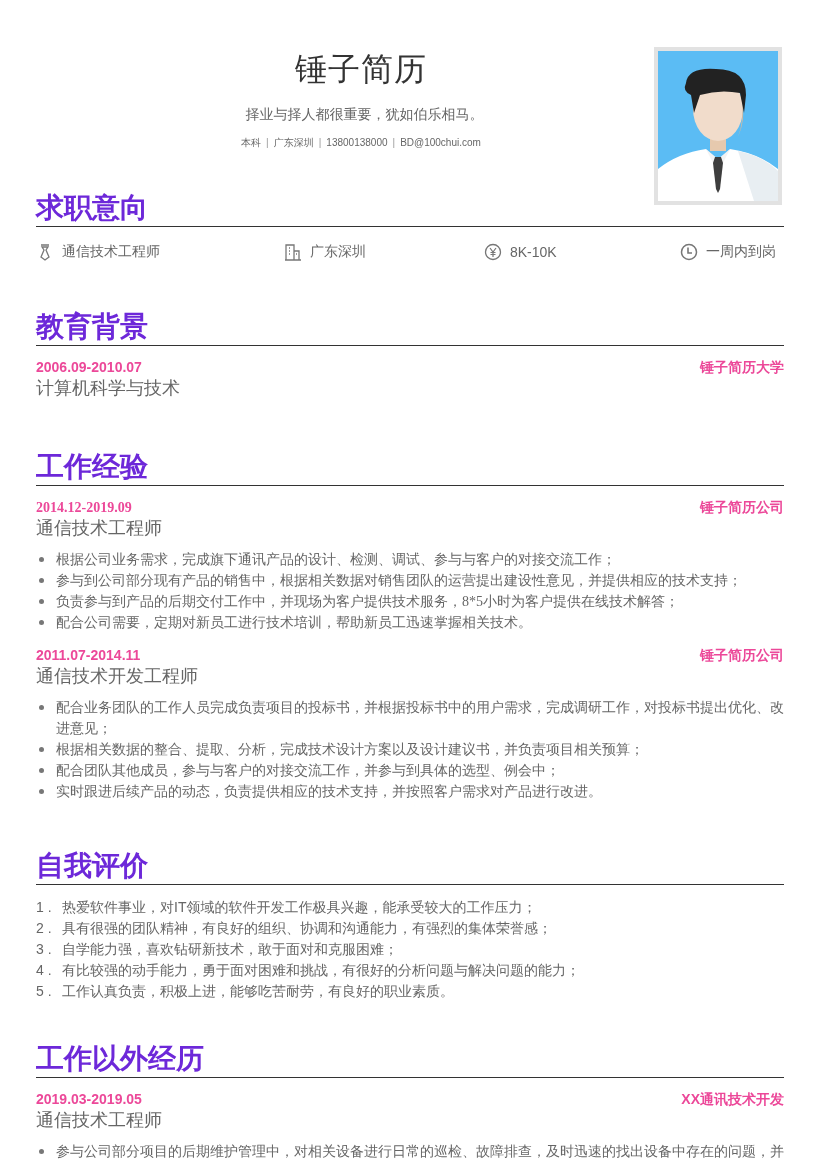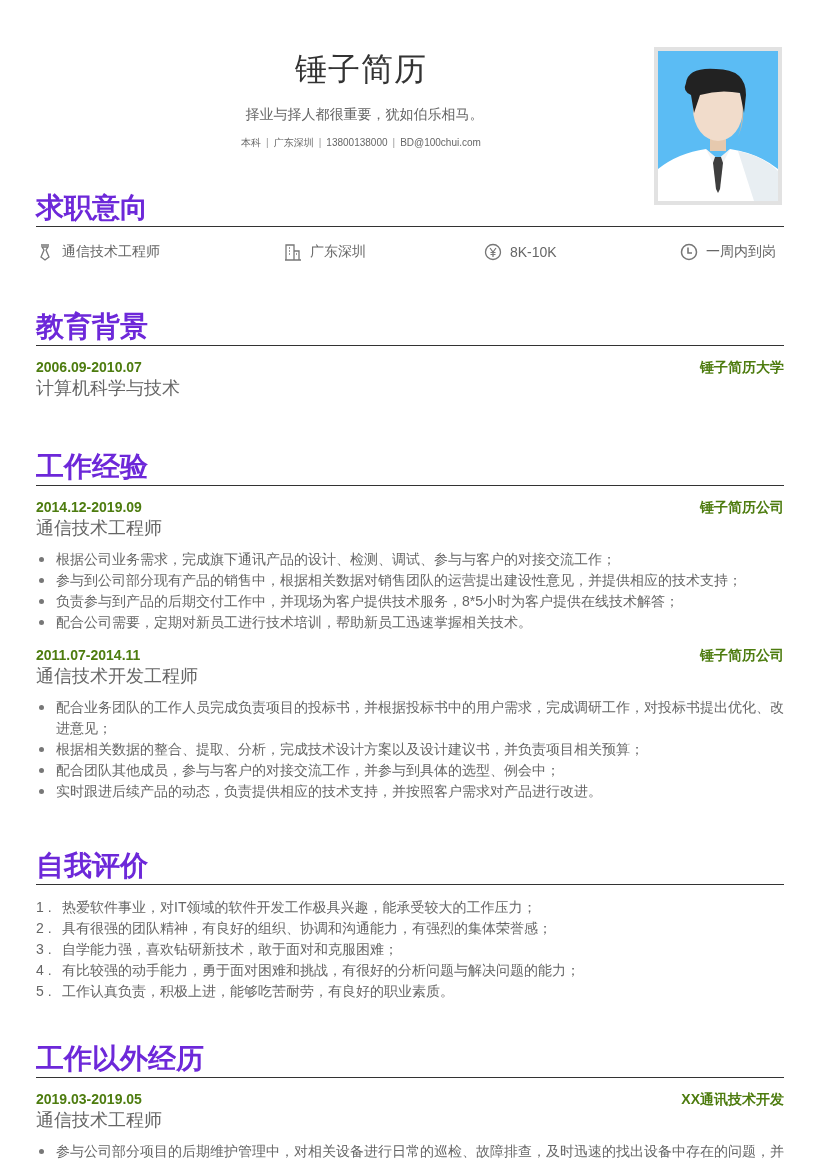--- a/index.html
+++ b/index.html
@@ -14,21 +14,21 @@
 
   .photo { position: absolute; left: 654px; top: 47px; width: 128px; height: 158px; border: 4px solid #e2e2e2; background: #5bbcf4; overflow: hidden; }
 
   .section { position: absolute; left: 36px; width: 748px; }
   .sec-title { font-size: 28px; font-weight: bold; color: #6d28d9; height: 34px; line-height: 30px; border-bottom: 1.5px solid #333; }
 
   .intent-row { display: flex; height: 26px; margin-top: 12px; font-size: 14px; color: #666; align-items: center; }
   .intent-item { display: flex; align-items: center; gap: 8px; }
   .intent-item svg { width: 18px; height: 18px; }
 
-  .entry-head { display: flex; justify-content: space-between; font-size: 14px; font-weight: bold; color: #4d7c0f; height: 21px; line-height: 21px; }
+  .entry-head { display: flex; justify-content: space-between; font-size: 14px; font-weight: bold; color: #ec4899; height: 21px; line-height: 21px; }
   .entry-sub { font-size: 18px; color: #666; height: 21px; line-height: 21px; }
   ul.bullets { list-style: none; margin-top: 10px; font-size: 14px; color: #666; }
   ul.bullets li { position: relative; padding-left: 20px; line-height: 21px; }
   ul.bullets li::before { content: ""; position: absolute; left: 3px; top: 8px; width: 5px; height: 5px; border-radius: 50%; background: #777; }
   ol.evals { list-style: none; margin-top: 12px; font-size: 14px; color: #666; }
   ol.evals li { line-height: 21px; display: flex; }
   ol.evals li .num { width: 26px; flex-shrink: 0; }
 </style>
 </head>
 <body>
@@ -93,21 +93,21 @@
     <div class="entry-head">
       <span>2006.09-2010.07</span>
       <span>锤子简历大学</span>
     </div>
     <div class="entry-sub">计算机科学与技术</div>
   </div>
 </div>
 
 <div class="section" style="top:452px;">
   <div class="sec-title">工作经验</div>
-  <div style="margin-top:11px;">
+  <div style="margin-top:11px;font-family:Liberation Serif, serif;">
     <div class="entry-head">
       <span>2014.12-2019.09</span>
       <span>锤子简历公司</span>
     </div>
     <div class="entry-sub">通信技术工程师</div>
     <ul class="bullets">
       <li>根据公司业务需求，完成旗下通讯产品的设计、检测、调试、参与与客户的对接交流工作；</li>
       <li>参与到公司部分现有产品的销售中，根据相关数据对销售团队的运营提出建设性意见，并提供相应的技术支持；</li>
       <li>负责参与到产品的后期交付工作中，并现场为客户提供技术服务，8*5小时为客户提供在线技术解答；</li>
       <li>配合公司需要，定期对新员工进行技术培训，帮助新员工迅速掌握相关技术。</li>

